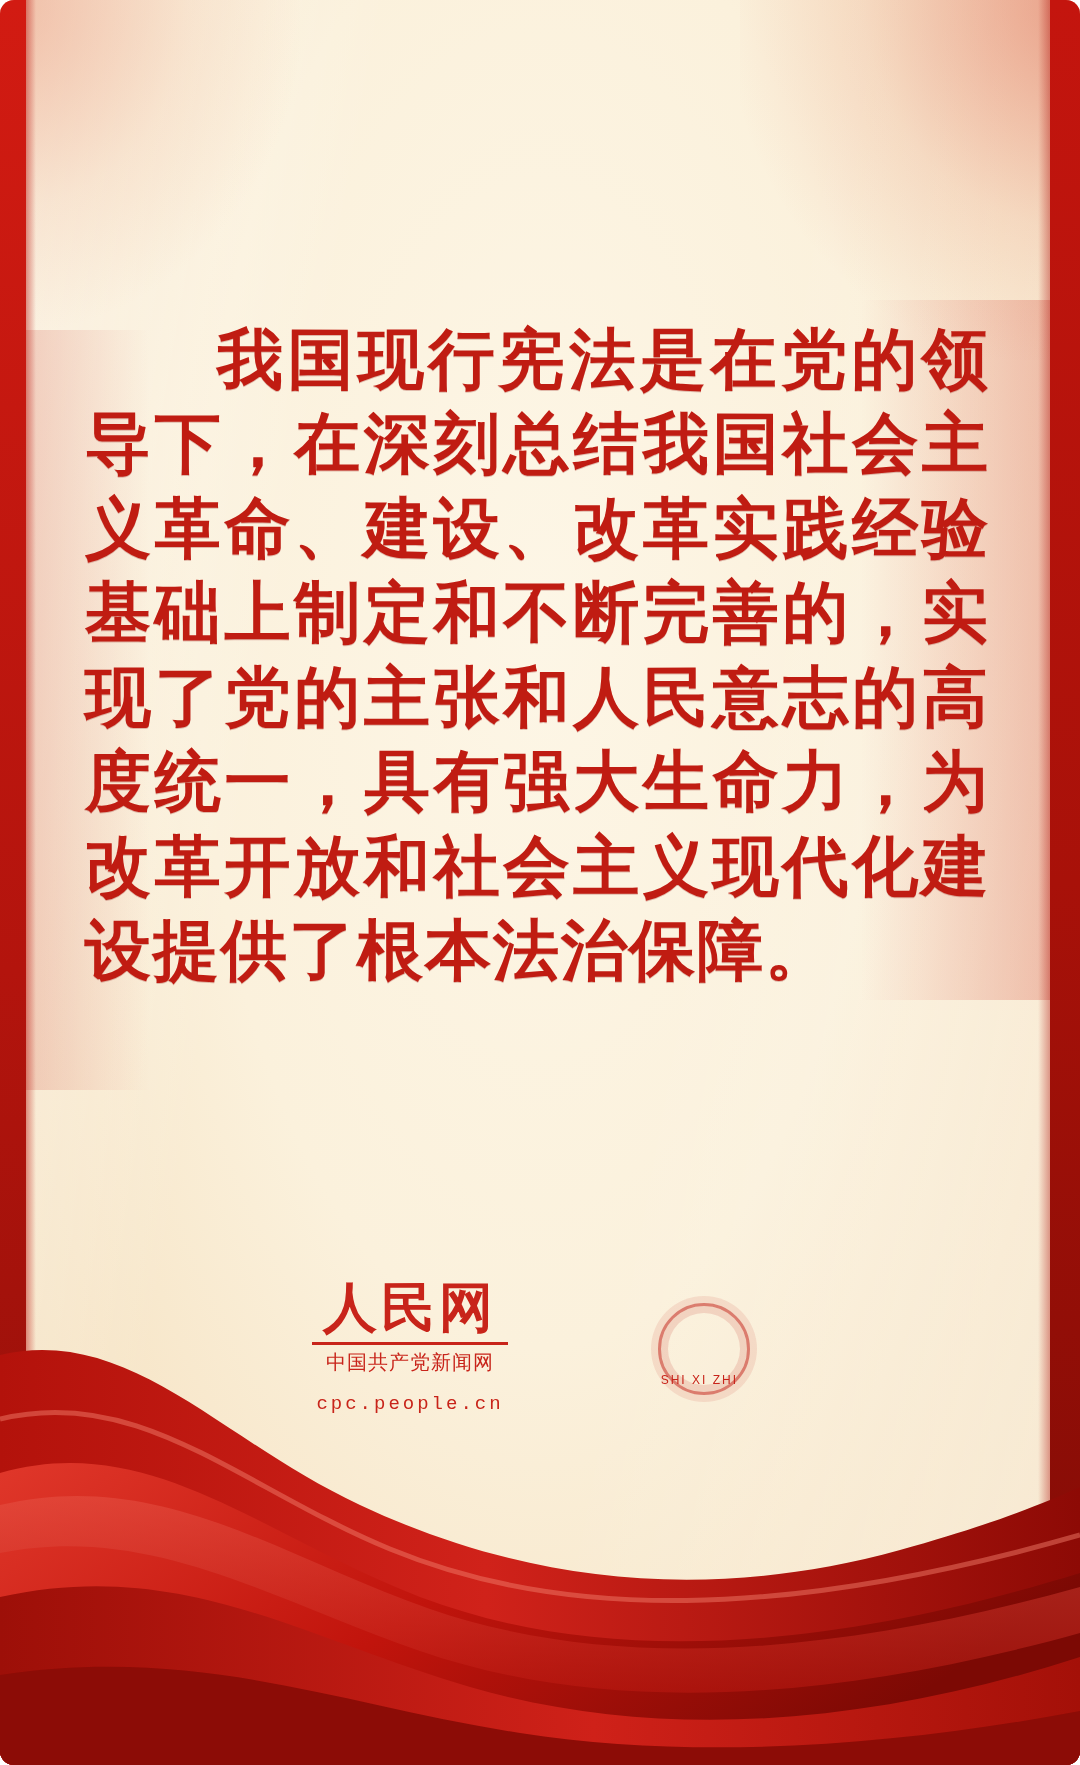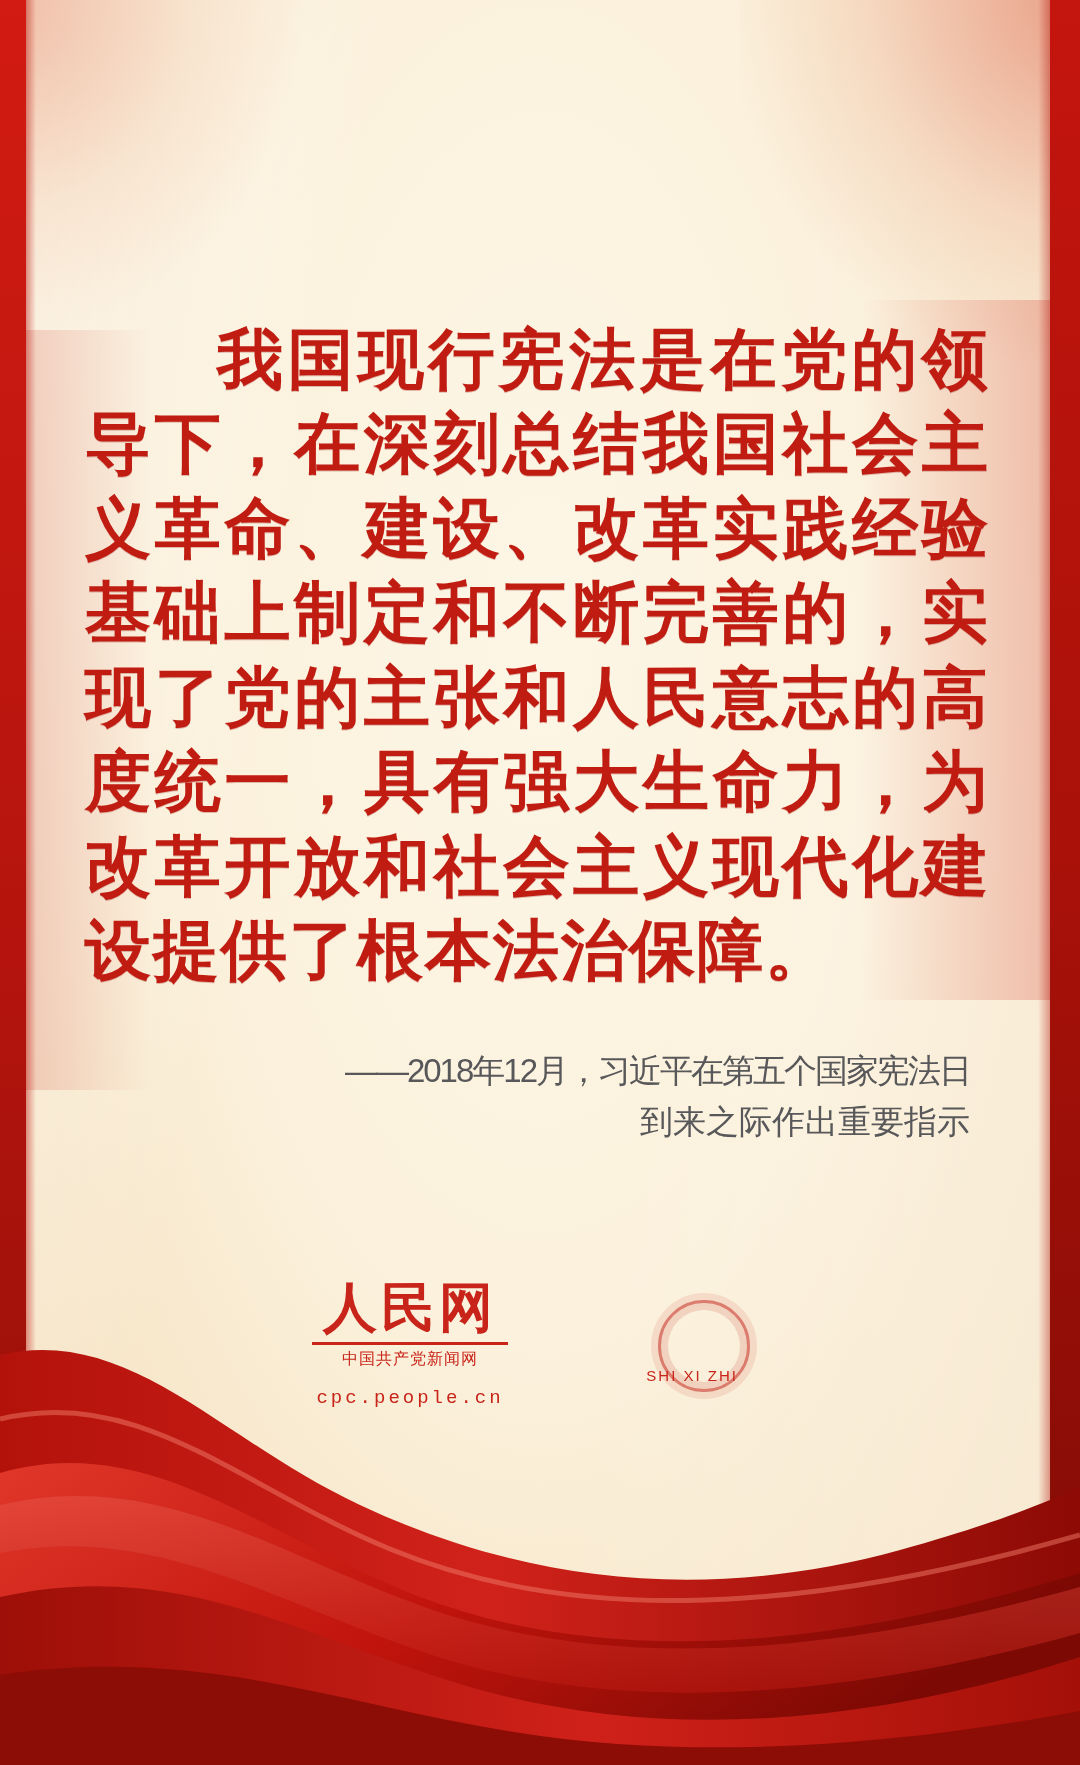--- a/index.html
+++ b/index.html
@@ -8,20 +8,21 @@
     background: #ffffff;
   }
   .poster {
     position: relative;
     width: 1080px;
     height: 1765px;
     overflow: hidden;
     font-family: "Liberation Serif", "DejaVu Serif", serif;
     background:
       radial-gradient(ellipse at 50% 35%, #fdf6e6 0%, #fbf1dc 45%, #f7e6c9 72%, #f2dcb8 100%);
+    border-radius: 14px;
   }
   
   .paper-sheen {
     position: absolute;
     inset: 0;
     background:
       linear-gradient(100deg, rgba(255,255,255,0.55) 0%, rgba(255,255,255,0.0) 28%,
                       rgba(255,255,255,0.0) 60%, rgba(255,255,255,0.35) 100%);
     pointer-events: none;
   }
@@ -135,21 +136,21 @@
     color: #c8241a;
     font-family: "Liberation Serif", "DejaVu Serif", serif;
   }
   .people-logo .pl-rule {
     width: 196px;
     height: 3px;
     background: #c8241a;
     margin: 5px auto 4px;
   }
   .people-logo .pl-sub {
-    font-size: 16px;
+    font-size: 20px;
     letter-spacing: 1px;
     color: #c8241a;
     font-family: Liberation Serif, serif;
   }
   .people-logo .pl-url {
     font-size: 19px;
     letter-spacing: 3px;
     color: #c8241a;
     margin-top: 17px;
     font-family: "Liberation Mono", "DejaVu Sans Mono", monospace;
@@ -180,21 +181,21 @@
     color: #c8241a;
     letter-spacing: 3px;
     font-family: "Liberation Serif", "DejaVu Serif", serif;
     transform: translateY(-6px);
   }
   .shixizhi .sx-pinyin {
     position: absolute;
     z-index: 2;
     bottom: 20px;
     right: 30px;
-    font-size: 15px;
+    font-size: 12px;
     letter-spacing: 2px;
     color: #c8241a;
     font-family: "Liberation Sans", "DejaVu Sans", sans-serif;
   }
 </style>
 </head>
 <body>
 
 <div class="poster">
 
@@ -204,24 +205,20 @@
   <div class="right-mid-tint"></div>
   <div class="left-mid-tint"></div>
 
   <div class="left-strip"></div>
   <div class="left-strip-inner"></div>
   <div class="right-strip"></div>
   <div class="right-strip-inner"></div>
 
   <div class="quote">我国现行宪法是在党的领导下，在深刻总结我国社会主义革命、建设、改革实践经验基础上制定和不断完善的，实现了党的主张和人民意志的高度统一，具有强大生命力，为改革开放和社会主义现代化建设提供了根本法治保障。</div>
 
-  <div class="attribution">
-    <div class="dash">——2018年12月，习近平在第五个国家宪法日</div>
-    <div>到来之际作出重要指示</div>
-  </div>
 
   <div class="logo-row">
 
     <div class="people-logo">
       <div class="pl-main">人民网</div>
       <div class="pl-rule"></div>
       <div class="pl-sub">中国共产党新闻网</div>
       <div class="pl-url">cpc.people.cn</div>
     </div>
 

